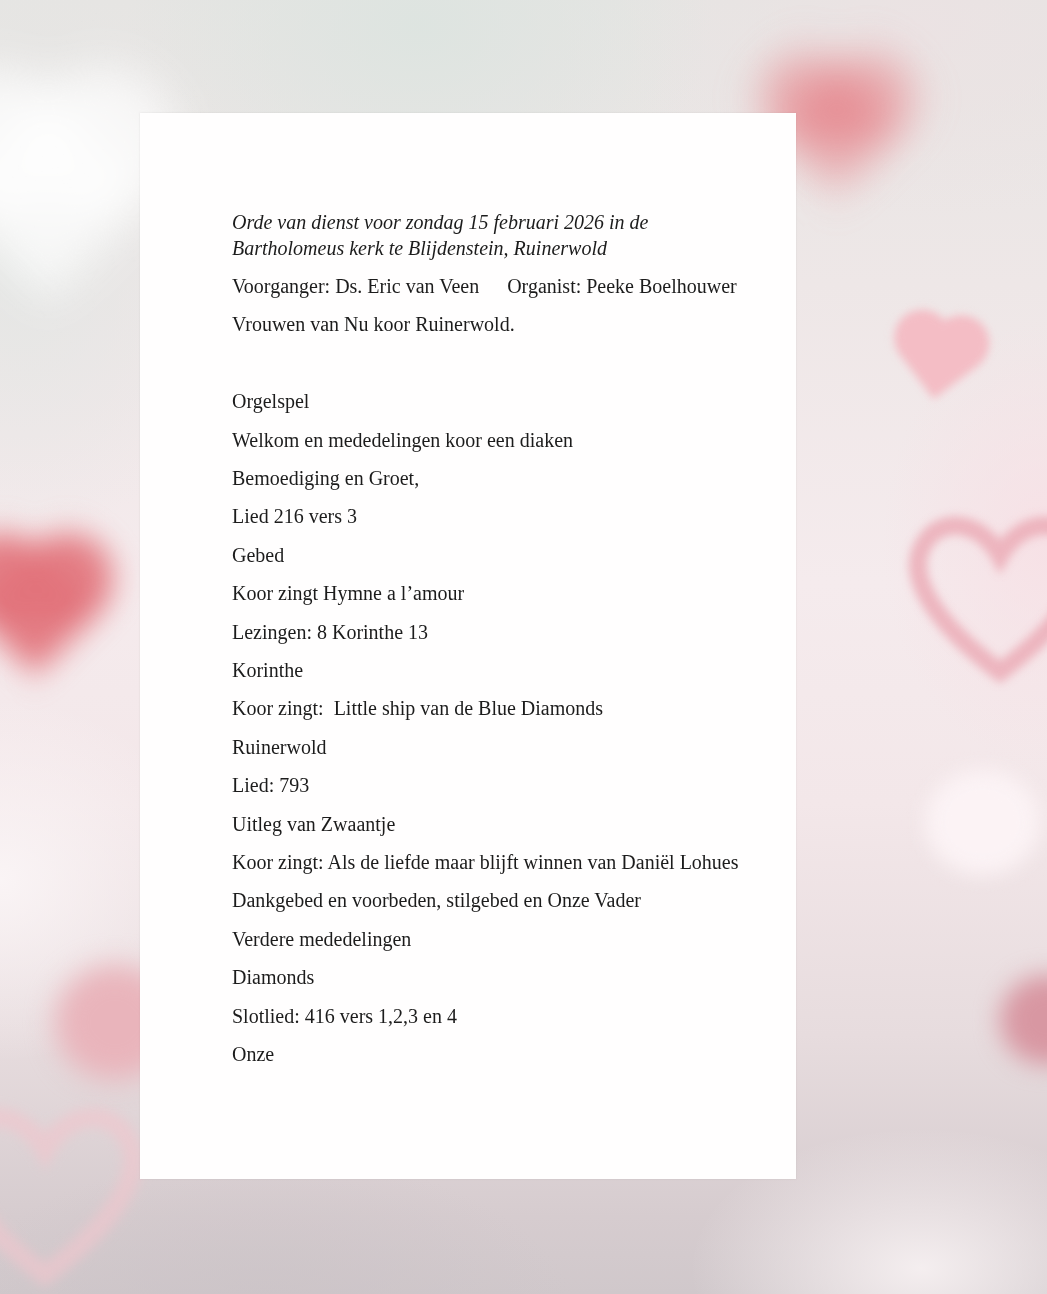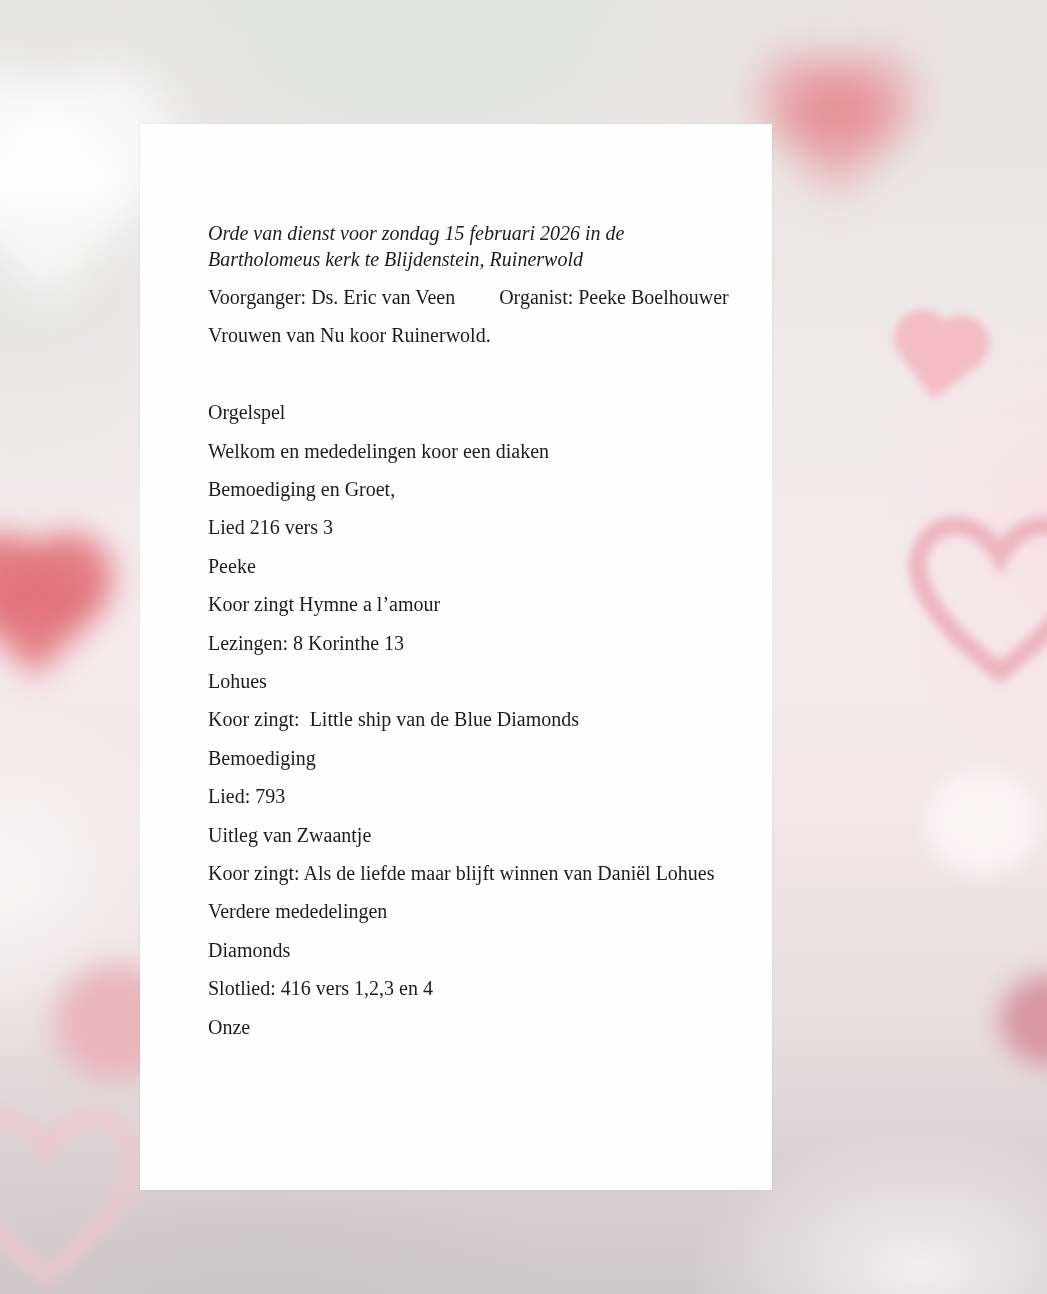--- a/index.html
+++ b/index.html
@@ -40,45 +40,46 @@
   .blob { position: absolute; border-radius: 50%; }
   .blob-bl     { left: 55px;  top: 965px; width: 120px; height: 115px; background: #e9b4bb; filter: blur(14px); z-index: 1; }
   .blob-r-deep { left: 1000px; top: 975px; width: 95px;  height: 90px;  background: #d897a2; filter: blur(12px); z-index: 0; }
   .blob-r-pale { left: 925px; top: 770px; width: 115px; height: 105px; background: rgba(252,243,245,0.95); filter: blur(10px); z-index: 0; }
 
   .outline-heart { position: absolute; z-index: 0; }
   .outline-heart-r  { left: 895px; top: 500px; filter: blur(5px); opacity: 0.8; }
   .outline-heart-bl { left: -70px; top: 1090px; filter: blur(6px); opacity: 0.65; }
 
   .page {
-    position: absolute; left: 140px; top: 124px;
+    position: absolute; left: 140px; top: 113px;
     width: 632px; height: 1066px;
     background: #fffefe;
     z-index: 2;
     box-shadow: 0 0 2px rgba(120,110,112,0.15);
+    padding-left: 24px;
   }
   .doc {
     padding: 96px 36px 0 68px;
     color: #1c1c1c;
     font-size: 20px;
   }
   .title {
     margin: 0 0 6px 0;
     font-style: italic;
     line-height: 26px;
     max-width: 672px;
     white-space: pre-wrap;
   }
   .line {
     margin: 0;
     line-height: 38.4px;
     white-space: pre-wrap;
   }
   .spacer { height: 38.4px; }
-  .organist { margin-left: 44px; }
+  .organist { margin-left: 28px; }
 </style>
 </head>
 <body>
 
 <div class="bg">
   <div class="heart heart-white-tl"></div>
   <div class="heart heart-red-tr"></div>
   <div class="heart heart-pink-r"></div>
   <div class="heart heart-red-l"></div>
 
@@ -97,29 +98,30 @@
     <div class="doc">
       <p class="title">Orde van dienst voor zondag 15 februari 2026 in de Bartholomeus kerk te Blijdenstein, Ruinerwold</p>
       <p class="line"><span>Voorganger: Ds. Eric van Veen</span><span class="organist">Organist: Peeke Boelhouwer</span></p>
       <p class="line">Vrouwen van Nu koor Ruinerwold.</p>
       <div class="spacer"></div>
       <div>
           <p class="line">Orgelspel</p>
           <p class="line">Welkom en mededelingen koor een diaken</p>
           <p class="line">Bemoediging en Groet,</p>
           <p class="line">Lied 216 vers 3</p>
-          <p class="line">Peeke</p>
+          <p class="line">Gebed</p>
           <p class="line">Koor zingt Hymne a l’amour</p>
           <p class="line">Lezingen: 8 Korinthe 13</p>
-          <p class="line">Lohues</p>
+          <p class="line">Korinthe</p>
           <p class="line">Koor zingt:  Little ship van de Blue Diamonds</p>
-          <p class="line">Bemoediging</p>
+          <p class="line">Ruinerwold</p>
           <p class="line">Lied: 793</p>
           <p class="line">Uitleg van Zwaantje</p>
           <p class="line">Koor zingt: Als de liefde maar blijft winnen van Daniël Lohues</p>
+          <p class="line">Dankgebed en voorbeden, stilgebed en Onze Vader</p>
           <p class="line">Verdere mededelingen</p>
           <p class="line">Diamonds</p>
           <p class="line">Slotlied: 416 vers 1,2,3 en 4</p>
           <p class="line">Onze</p>
         </div>
     </div>
   </div>
 </div>
 
 </body></html>

